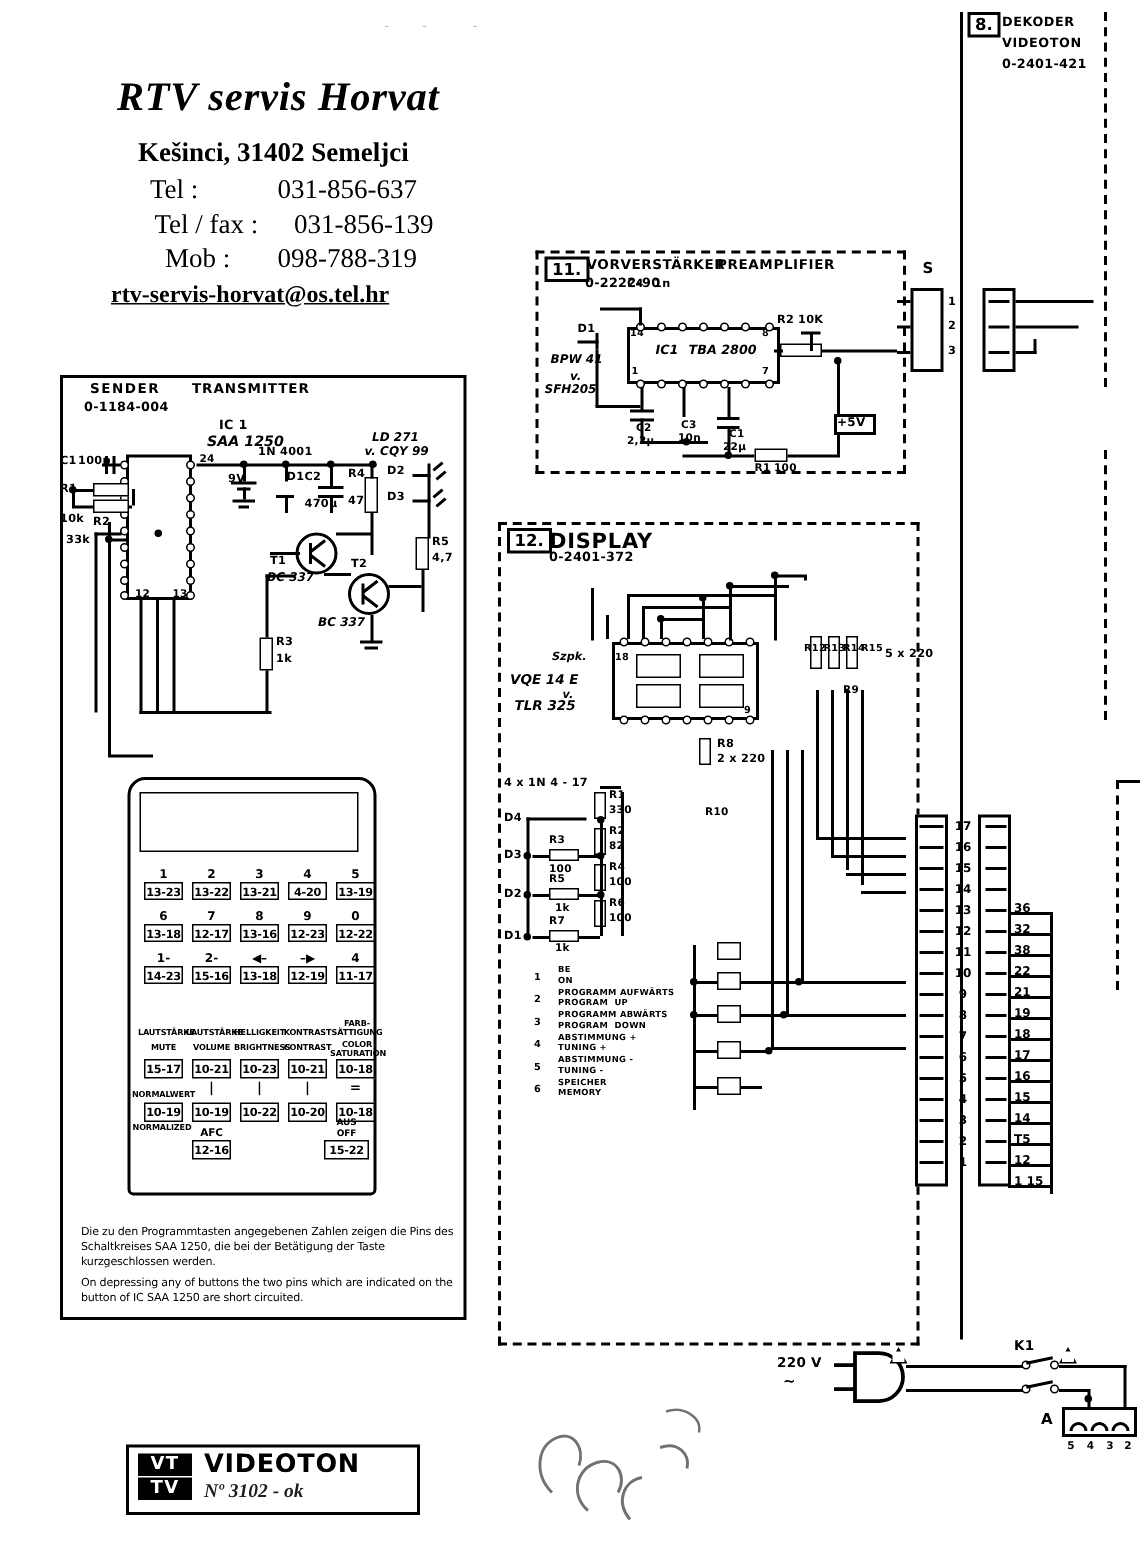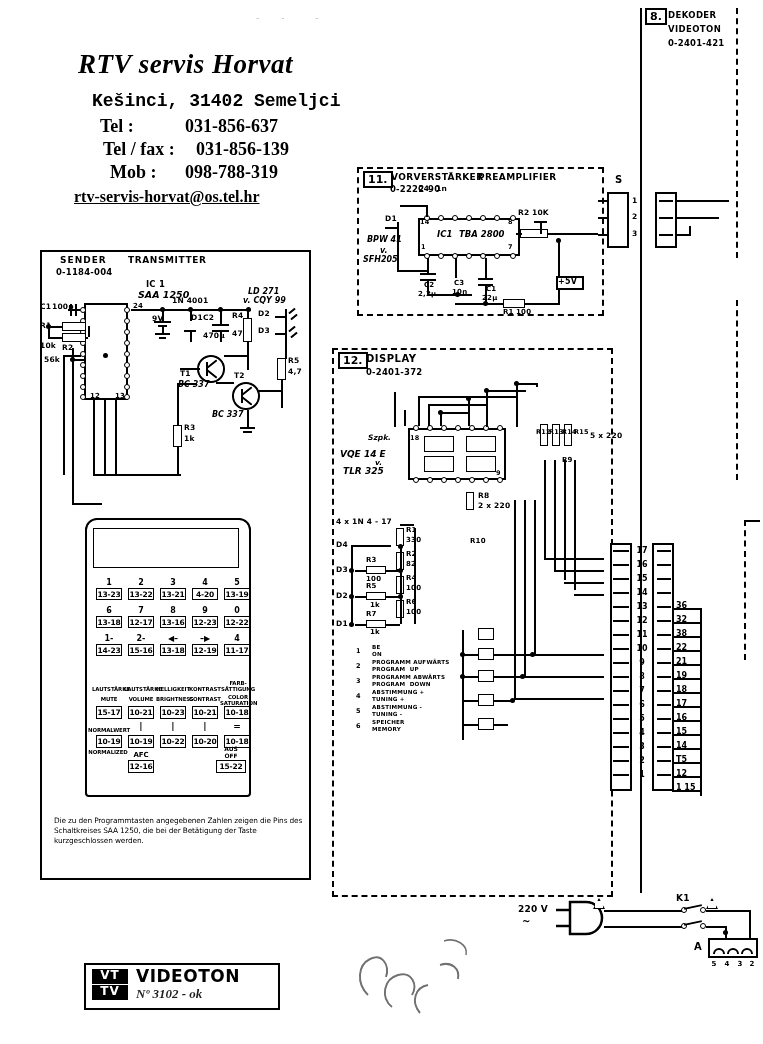--- a/index.html
+++ b/index.html
@@ -18,22 +18,22 @@
 
   
   .hand{font-family:"DejaVu Sans",sans-serif;font-weight:700;letter-spacing:.2px;}
   .hand-i{font-family:"DejaVu Sans",sans-serif;font-weight:700;font-style:italic;}
 
   
   .lh-title{
     font-family:"Liberation Serif",serif;font-weight:700;font-style:italic;
     font-size:27px;letter-spacing:.5px;
   }
-  .lh-sub{font-family:Liberation Mono, monospace;font-weight:700;font-size:18px;}
-  .lh-row{font-family:"Liberation Serif",serif;font-weight:700;font-size:18px;}
+  .lh-sub{font-family:Liberation Serif, serif;font-weight:700;font-size:18px;}
+  .lh-row{font-family:"Liberation Serif",serif;font-weight:400;font-size:18px;}
   .lh-mail{
     font-family:"Liberation Serif",serif;font-weight:700;font-size:16px;
     text-decoration:underline;
   }
   .faint{opacity:.33;font-size:9px;letter-spacing:3px;font-family:"DejaVu Sans Mono",monospace;}
 
   
   .module{position:absolute;border:2px dashed #000;}
   .mod-tag{
     position:absolute;border:2px solid #000;background:#fff;
@@ -148,21 +148,21 @@
   <div class="txt hand" style="left:52px;top:303px;font-size:7.5px;">100p</div>
   <div class="ln hl2" style="left:68px;top:309px;width:12px;"></div>
   <div class="ln vl2" style="left:70px;top:304px;height:12px;"></div>
   <div class="ln vl2" style="left:75px;top:304px;height:12px;"></div>
 
   <div class="res" style="left:62px;top:322px;width:24px;height:9px;"></div>
   <div class="res" style="left:62px;top:333px;width:24px;height:9px;"></div>
   <div class="txt hand" style="left:40px;top:322px;font-size:7.5px;">R1</div>
   <div class="txt hand" style="left:40px;top:342px;font-size:7.5px;">10k</div>
   <div class="txt hand" style="left:62px;top:344px;font-size:7.5px;">R2</div>
-  <div class="txt hand" style="left:44px;top:356px;font-size:7.5px;">56k</div>
+  <div class="txt hand" style="left:44px;top:356px;font-size:7.5px;">33k</div>
   <div class="ln hl2" style="left:48px;top:326px;width:14px;"></div>
   <div class="ln vl2" style="left:48px;top:326px;height:12px;"></div>
   <div class="ln hl2" style="left:48px;top:337px;width:14px;"></div>
   <div class="dot" style="left:46px;top:324px;"></div>
   <div class="ln hl2" style="left:86px;top:326px;width:0px;"></div>
   <div class="ln vl2" style="left:88px;top:326px;height:11px;"></div>
   <div class="ln hl2" style="left:86px;top:337px;width:2px;"></div>
   <div class="ln vl2" style="left:72px;top:348px;height:12px;"></div>
   <div class="ln hl2" style="left:72px;top:359px;width:12px;"></div>
   <div class="dot" style="left:70px;top:357px;"></div>
@@ -335,20 +335,23 @@
   <div class="key" style="left:128px;top:760px;width:26px;height:13px;">12-16</div>
   <div class="fnlab" style="left:126px;top:751px;width:30px;font-size:7px;">AFC</div>
   <div class="key" style="left:216px;top:760px;width:30px;height:13px;">15-22</div>
   <div class="fnlab" style="left:216px;top:746px;width:30px;font-size:6px;white-space:pre;">AUS
 OFF</div>
 
   <div class="sbox1" style="left:48px;top:812px;width:258px;height:66px;border:none;"></div>
   <div class="note" style="left:54px;top:816px;width:252px;">Die zu den Programmtasten angegebenen Zahlen
 zeigen die Pins des Schaltkreises SAA 1250, die bei
 der Betätigung der Taste kurzgeschlossen werden.</div>
+  <div class="note" style="left:54px;top:850px;width:252px;">On depressing any of buttons the two pins which
+are indicated on the button of IC SAA 1250 are
+short circuited.</div>
 
   <div class="module" style="left:357px;top:167px;width:243px;height:145px;"></div>
   <div class="mod-tag" style="left:363px;top:171px;">11.</div>
   <div class="txt hand" style="left:391px;top:173px;font-size:9px;letter-spacing:.4px;">VORVERSTÄRKER</div>
   <div class="txt hand" style="left:478px;top:173px;font-size:9px;letter-spacing:.4px;">PREAMPLIFIER</div>
   <div class="txt hand" style="left:390px;top:185px;font-size:8.5px;">0-2222-90</div>
 
   <div class="dip" style="left:418px;top:218px;width:102px;height:38px;"></div>
   <div class="txt hand" style="left:418px;top:185px;font-size:7.5px;">C4</div>
   <div class="txt hand" style="left:436px;top:185px;font-size:7.5px;">1n</div>
@@ -440,21 +443,21 @@
   <div class="cseg" style="left:659px;top:200px;width:14px;"></div>
   <div class="cseg" style="left:659px;top:217px;width:14px;"></div>
   <div class="cseg" style="left:659px;top:234px;width:14px;"></div>
   <div class="ln hl2" style="left:677px;top:200px;width:52px;"></div>
   <div class="ln hl2" style="left:677px;top:217px;width:42px;"></div>
   <div class="ln hl2" style="left:677px;top:234px;width:14px;"></div>
   <div class="ln vl2" style="left:689px;top:226px;height:10px;"></div>
 
   <div class="module" style="left:332px;top:348px;width:277px;height:545px;"></div>
   <div class="mod-tag" style="left:338px;top:352px;">12.</div>
-  <div class="txt hand" style="left:366px;top:354px;font-size:10px;letter-spacing:.5px;">DISPLAY</div>
+  <div class="txt hand" style="left:366px;top:354px;font-size:14px;letter-spacing:.5px;">DISPLAY</div>
   <div class="txt hand" style="left:366px;top:368px;font-size:8.5px;">0-2401-372</div>
 
   <div class="dip" style="left:408px;top:428px;width:98px;height:52px;"></div>
   <div class="txt hand-i" style="left:368px;top:434px;font-size:7.5px;">Szpk.</div>
   <div class="txt hand-i" style="left:340px;top:450px;font-size:9px;">VQE 14 E</div>
   <div class="txt hand-i" style="left:375px;top:459px;font-size:7.5px;">v.</div>
   <div class="txt hand-i" style="left:343px;top:467px;font-size:9px;">TLR 325</div>
   <div class="txt hand" style="left:410px;top:435px;font-size:6.5px;">18</div>
   <div class="txt hand" style="left:496px;top:470px;font-size:6.5px;">9</div>
 

